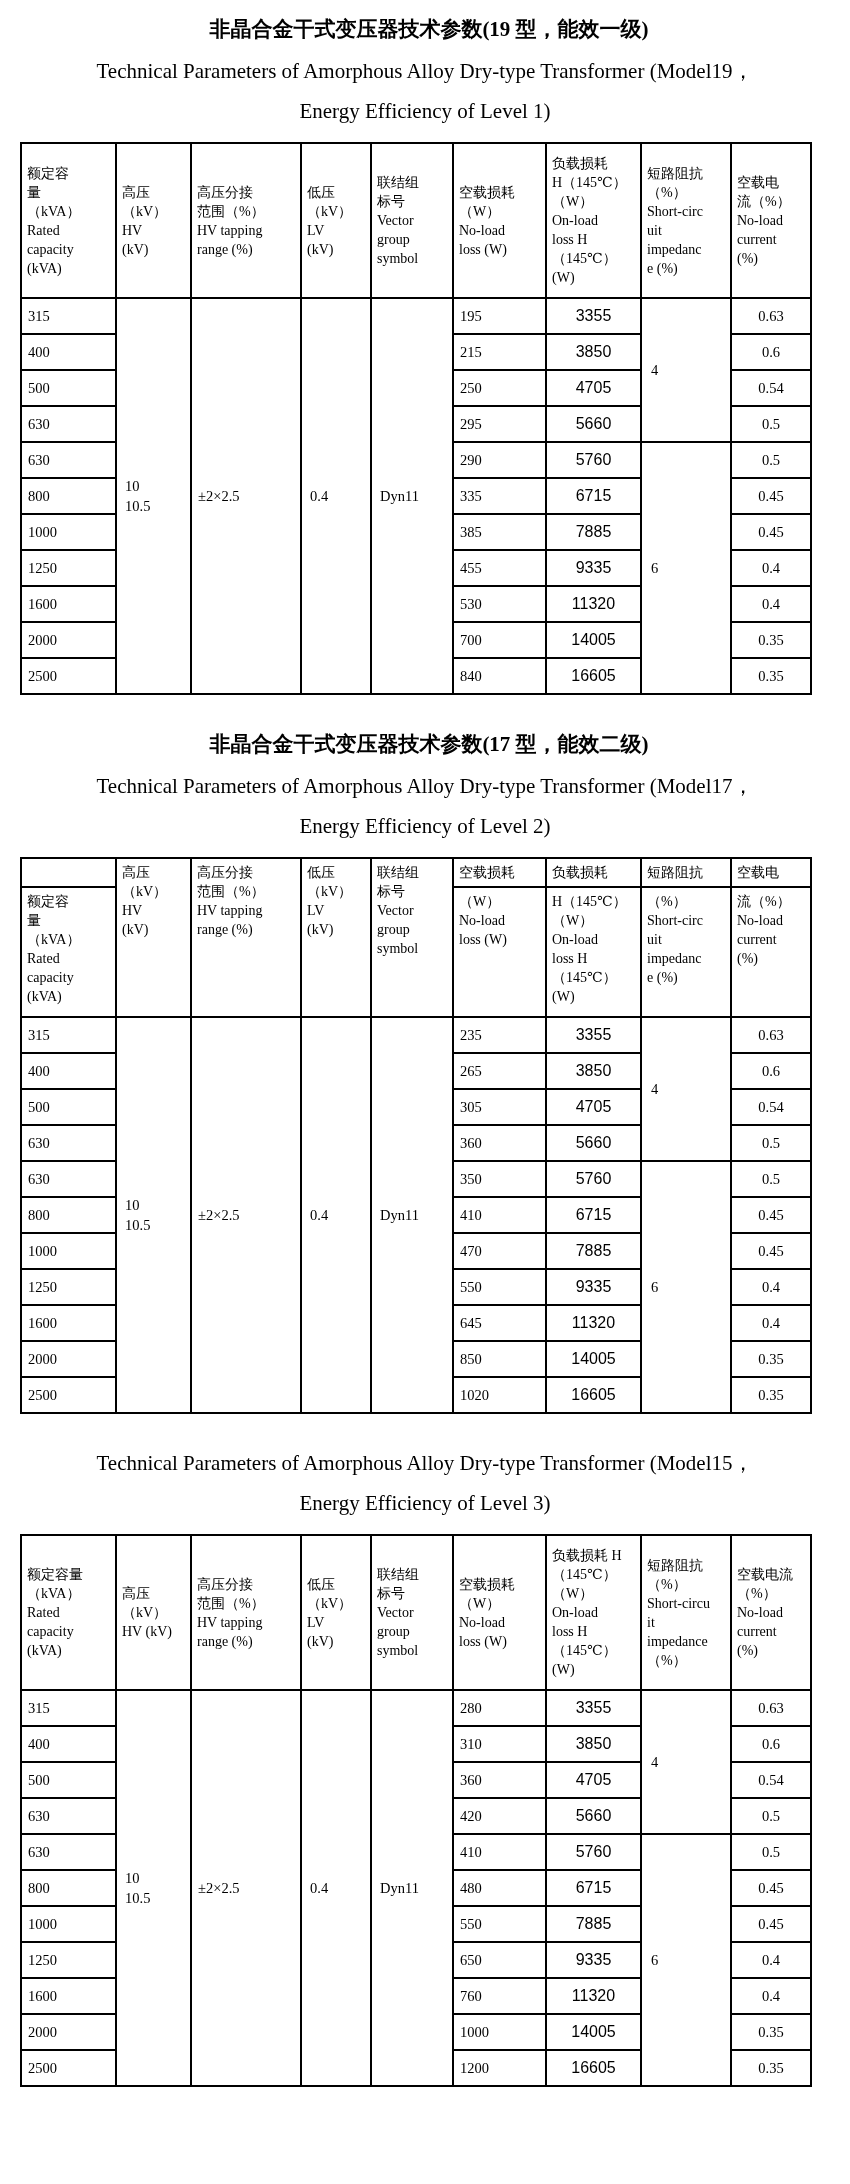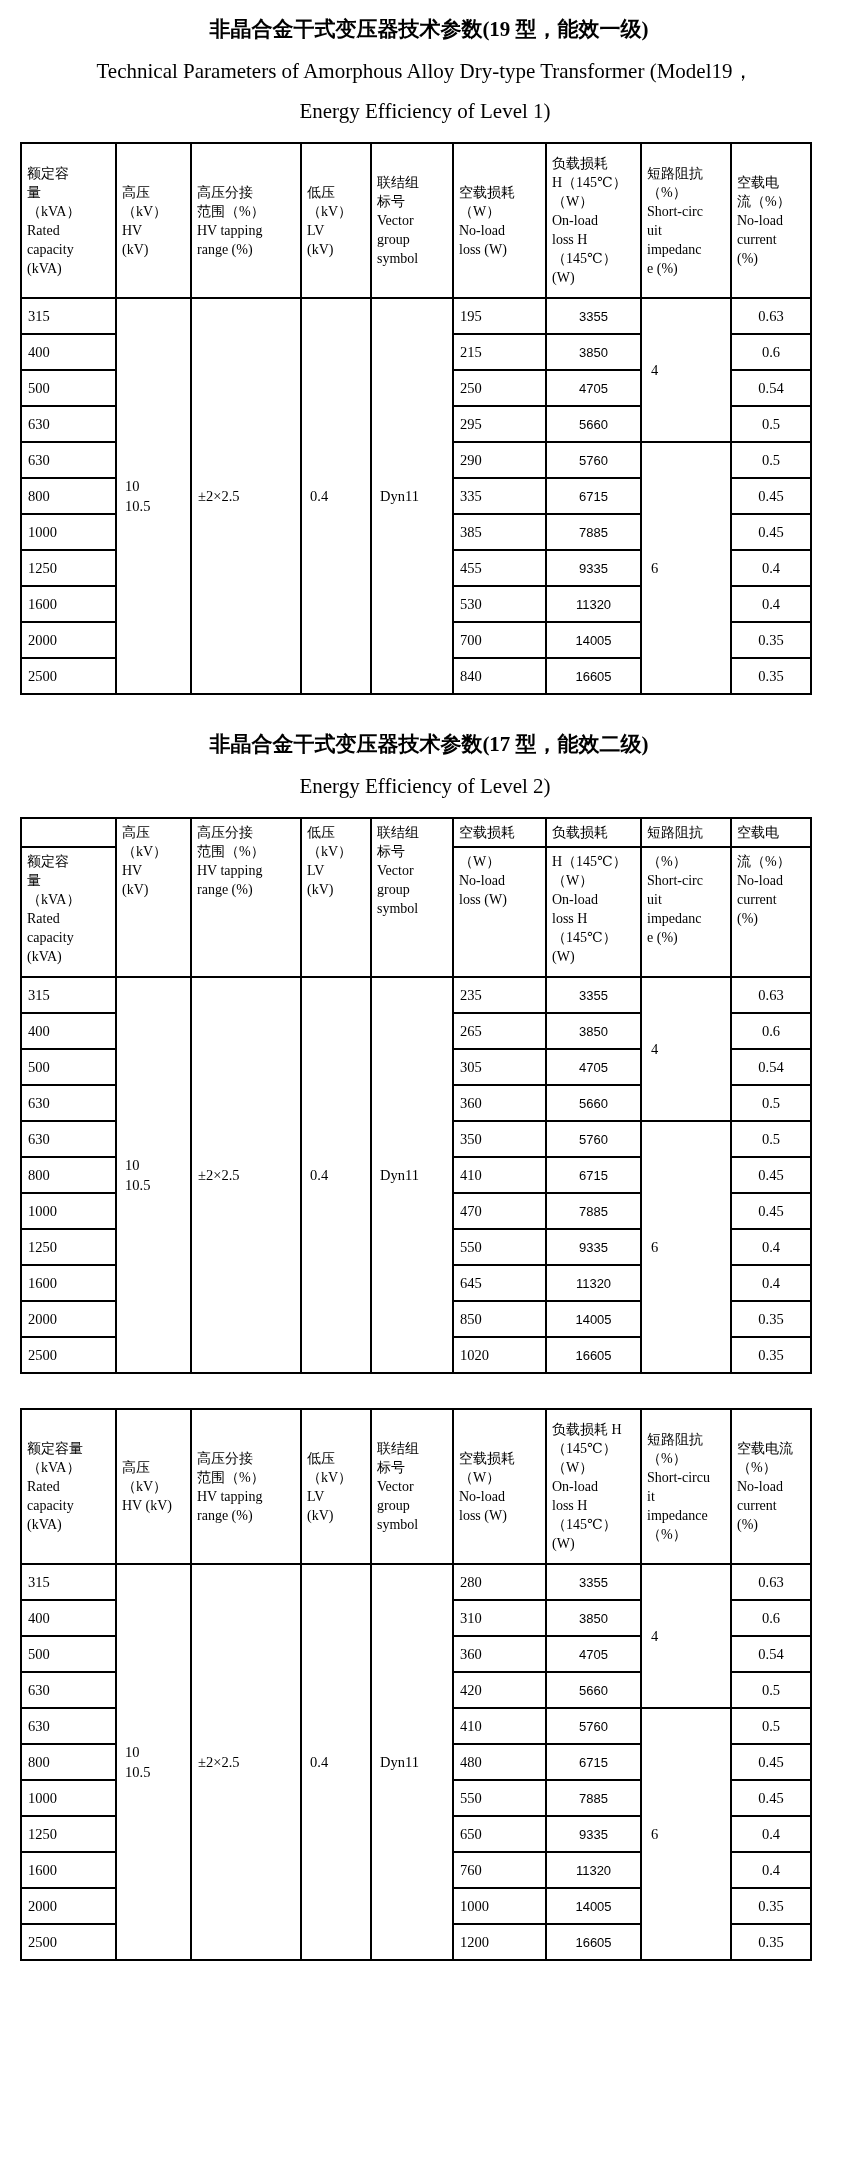--- a/index.html
+++ b/index.html
@@ -53,21 +53,21 @@
     height:34px;
     font-size:14.5px;
     padding:0 2px 0 6px;
     text-align:left;
     vertical-align:middle;
   }
   td.onload{
     text-align:center;
     padding:0;
     font-family:"Liberation Sans","DejaVu Sans",sans-serif;
-    font-size:13px;
+    font-size:16px;
   }
   td.current{text-align:center;padding:0;font-family:Liberation Serif, serif;}
   td.mcell{
     vertical-align:middle;
     font-size:14.5px;
     line-height:20px;
     padding:0 2px 0 8px;
     text-align:left;
   }
   td.tapping{padding-left:6px;}
@@ -178,20 +178,21 @@
               <td class="dcell">2500</td>
               <td class="dcell">840</td>
               <td class="dcell onload">16605</td>
               <td class="dcell current">0.35</td>
             </tr>
           </tbody>
         </table>
       </div>
       <div class="section">
         <div class="title-zh">非晶合金干式变压器技术参数(17 型，能效二级)</div>
+        <div class="title-en">Technical Parameters of Amorphous Alloy Dry-type Transformer (Model17，</div>
         <div class="title-en last">Energy Efficiency of Level 2)</div>
         <table class="ttable">
           <colgroup>
             <col style="width: 95px;">
             <col style="width: 75px;">
             <col style="width: 110px;">
             <col style="width: 70px;">
             <col style="width: 82px;">
             <col style="width: 93px;">
             <col style="width: 95px;">
@@ -288,20 +289,22 @@
             <tr>
               <td class="dcell">2500</td>
               <td class="dcell">1020</td>
               <td class="dcell onload">16605</td>
               <td class="dcell current">0.35</td>
             </tr>
           </tbody>
         </table>
       </div>
       <div class="section">
+        <div class="title-en">Technical Parameters of Amorphous Alloy Dry-type Transformer (Model15，</div>
+        <div class="title-en last">Energy Efficiency of Level 3)</div>
         <table class="ttable">
           <colgroup>
             <col style="width: 95px;">
             <col style="width: 75px;">
             <col style="width: 110px;">
             <col style="width: 70px;">
             <col style="width: 82px;">
             <col style="width: 93px;">
             <col style="width: 95px;">
             <col style="width: 90px;">

